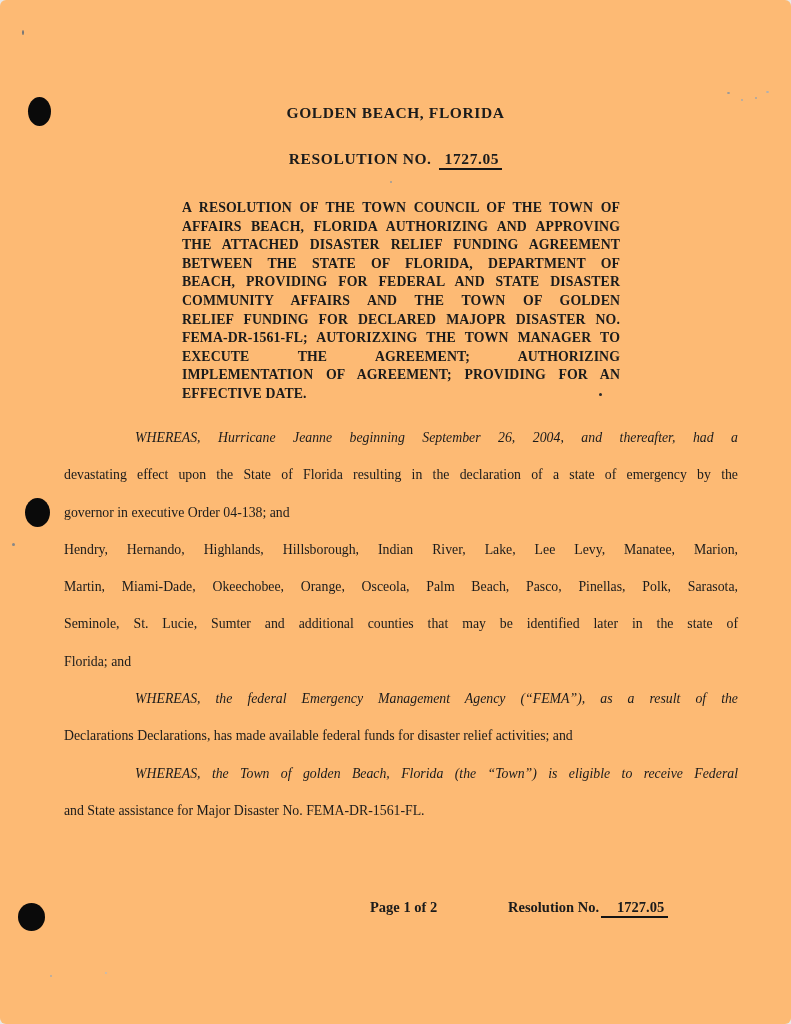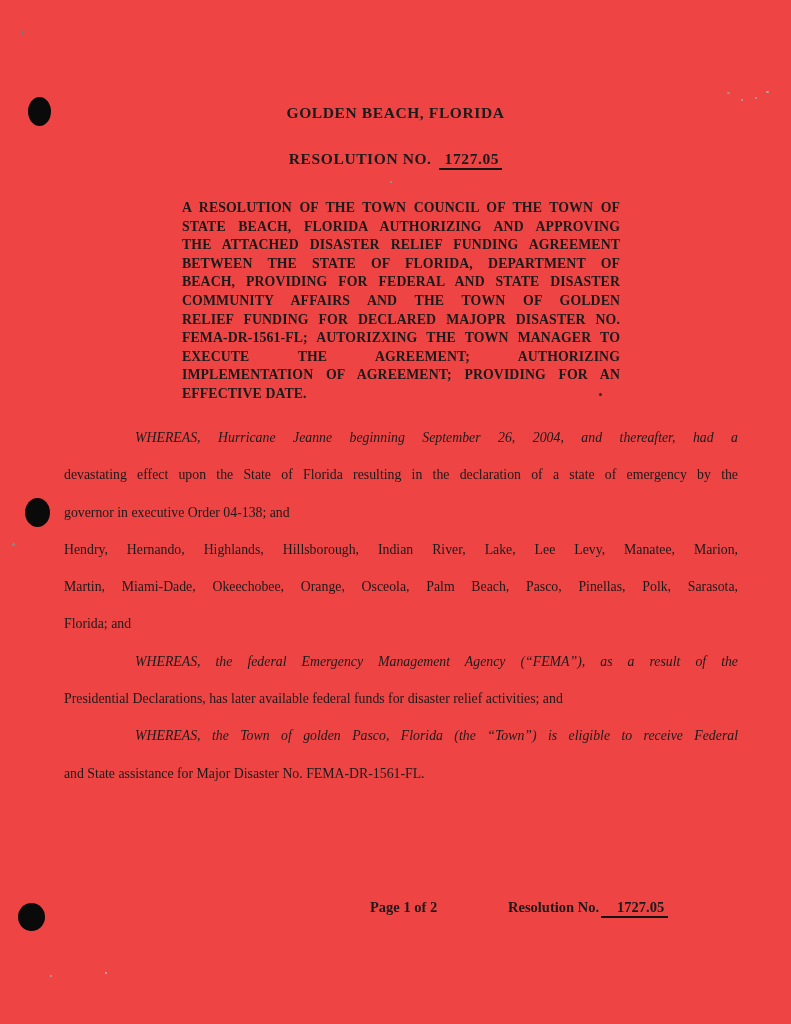--- a/index.html
+++ b/index.html
@@ -1,19 +1,20 @@
 <!DOCTYPE html>
 <html><head>
 <meta charset="utf-8">
 <style>
   html,body { margin:0; padding:0; background:#e8e8e8; }
   .page {
     position:relative; width:791px; height:1024px; margin:0 auto;
-    background:#ef4444; overflow:hidden; color:#1b1b1b;
+    background:#fdba74; overflow:hidden; color:#1b1b1b;
     font-family:"Liberation Serif", serif;
+    border-radius:6px;
   }
   .hole { position:absolute; background:#0a0a0a; border-radius:50%; }
   .speck { position:absolute; border-radius:50%; }
 
   .title1 {
     position:absolute; top:104px; left:0; right:0; text-align:center;
     font-weight:bold; font-size:15.5px; letter-spacing:0.6px;
   }
   .title2 {
     position:absolute; top:150px; left:0; right:0; text-align:center;
@@ -63,45 +64,46 @@
   <div class="speck" style="left:50px; top:975px; width:2px; height:2px; background:#aaa;"></div>
   <div class="speck" style="left:105px; top:972px; width:2px; height:2px; background:#bbb;"></div>
 
   <div class="title1">GOLDEN BEACH, FLORIDA</div>
   <div class="title2">
     <span>RESOLUTION NO.</span><span class="num">1727.05</span>
   </div>
 
   <div class="block">
     <div class="ln">A RESOLUTION OF THE TOWN COUNCIL OF THE TOWN OF</div>
-    <div class="ln">STATE BEACH, FLORIDA AUTHORIZING AND APPROVING</div>
+    <div class="ln">AFFAIRS BEACH, FLORIDA AUTHORIZING AND APPROVING</div>
     <div class="ln">THE ATTACHED DISASTER RELIEF FUNDING AGREEMENT</div>
     <div class="ln">BETWEEN THE STATE OF FLORIDA, DEPARTMENT OF</div>
     <div class="ln">BEACH, PROVIDING FOR FEDERAL AND STATE DISASTER</div>
     <div class="ln">COMMUNITY AFFAIRS AND THE TOWN OF GOLDEN</div>
     <div class="ln">RELIEF FUNDING FOR DECLARED MAJOPR DISASTER NO.</div>
     <div class="ln">FEMA-DR-1561-FL; AUTORIZXING THE TOWN MANAGER TO</div>
     <div class="ln">EXECUTE THE AGREEMENT; AUTHORIZING</div>
     <div class="ln">IMPLEMENTATION OF AGREEMENT; PROVIDING FOR AN</div>
     <div class="ln last">EFFECTIVE DATE.</div>
   </div>
 
   <div class="bodytext">
     <div class="ln ind">WHEREAS, Hurricane Jeanne beginning September 26, 2004, and thereafter, had a</div>
     <div class="ln">devastating effect upon the State of Florida resulting in the declaration of a state of emergency by the</div>
     <div class="ln left">governor in executive Order 04-138; and</div>
 
     <div class="ln">Hendry, Hernando, Highlands, Hillsborough, Indian River, Lake, Lee Levy, Manatee, Marion,</div>
     <div class="ln">Martin, Miami-Dade, Okeechobee, Orange, Osceola, Palm Beach, Pasco, Pinellas, Polk, Sarasota,</div>
+    <div class="ln">Seminole, St. Lucie, Sumter and additional counties that may be identified later in the state of</div>
     <div class="ln left">Florida; and</div>
 
     <div class="ln ind">WHEREAS, the federal Emergency Management Agency (“FEMA”), as a result of the</div>
-    <div class="ln left">Presidential Declarations, has later available federal funds for disaster relief activities; and</div>
+    <div class="ln left">Declarations Declarations, has made available federal funds for disaster relief activities; and</div>
 
-    <div class="ln ind">WHEREAS, the Town of golden Pasco, Florida (the “Town”) is eligible to receive Federal</div>
+    <div class="ln ind">WHEREAS, the Town of golden Beach, Florida (the “Town”) is eligible to receive Federal</div>
     <div class="ln left">and State assistance for Major Disaster No. FEMA-DR-1561-FL.</div>
   </div>
 
   <div class="footer">
     <span class="pg">Page 1 of 2</span>
     <span class="reswrap">
       <span>Resolution No.</span><span class="num">1727.05</span>
     </span>
   </div>
 

